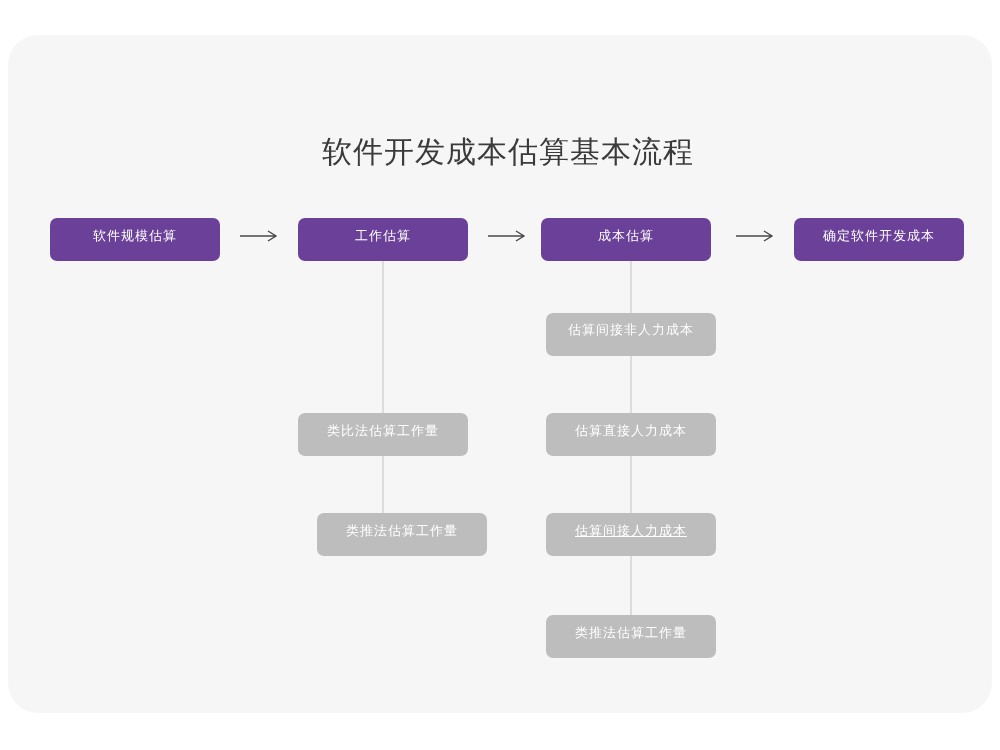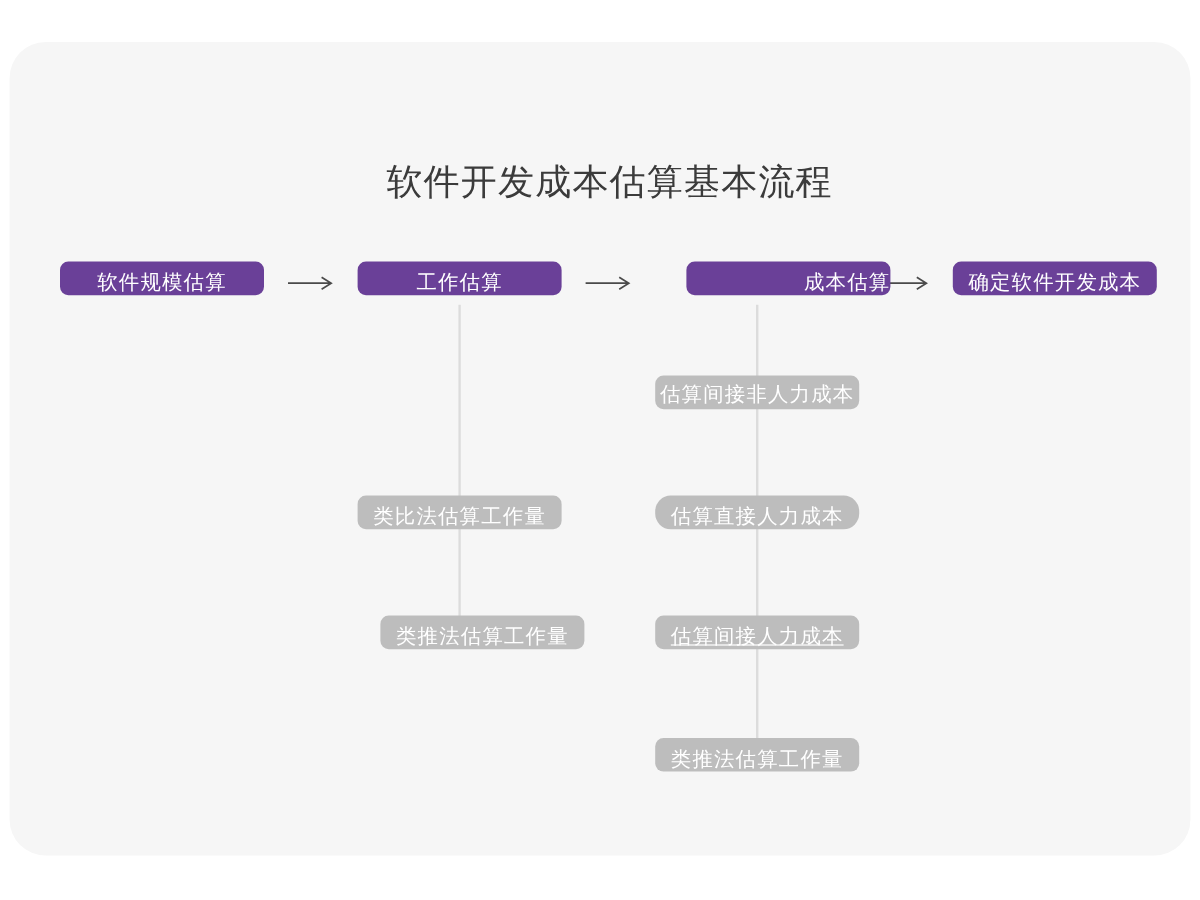--- a/index.html
+++ b/index.html
@@ -27,43 +27,43 @@
     margin: 0;
     text-align: center;
     font-size: 30px;
     font-weight: 400;
     letter-spacing: 1px;
     color: var(--title-text, #3b3b3b);
   }
   .node {
     position: absolute;
     width: 170px;
-    height: 28px;
+    height: 43px;
     line-height: 36px;
     text-align: center;
     border-radius: 7px;
-    font-size: 17px;
+    font-size: 13px;
     letter-spacing: 1px;
     color: var(--node-text, #ffffff);
     z-index: 2;
   }
   .main { background: var(--main-node-bg, #6a4098); }
   .sub  { background: var(--sub-node-bg, #bdbdbd); }
 
   .m1 { left: 42px;  top: 183px; }
   .m2 { left: 290px; top: 183px; }
-  .m3 { left: 564px; top: 183px; text-align: right; }
+  .m3 { left: 533px; top: 183px; }
   .m4 { left: 786px; top: 183px; }
 
   .w1 { left: 290px; top: 278px; }
   .w2 { left: 290px; top: 378px; text-align: center; }
   .w3 { left: 290px; top: 478px; margin-left: 19px; }
 
   .c1 { left: 538px; top: 278px; font-family: Liberation Mono, monospace; }
-  .c2 { left: 538px; top: 378px; border-radius: 13px; }
+  .c2 { left: 538px; top: 378px; }
   .c3 { left: 538px; top: 478px; text-decoration: underline; }
   .c4 { left: 538px; top: 580px; }
 
   .arrow {
     position: absolute;
     top: 194px;
     width: 40px;
     height: 14px;
     z-index: 1;
   }

